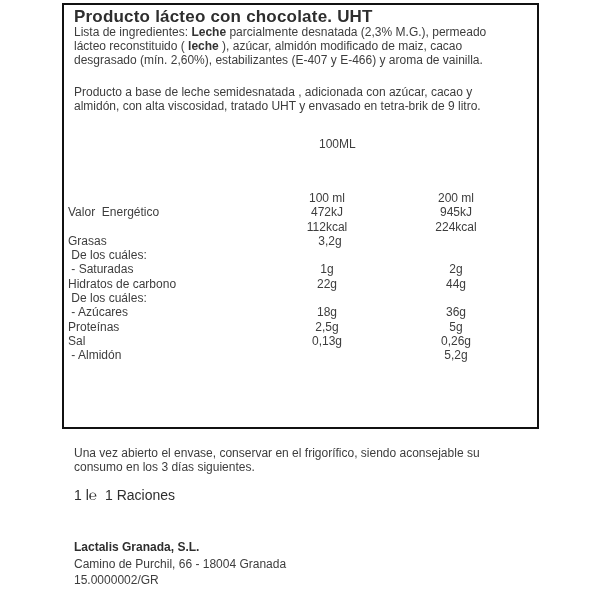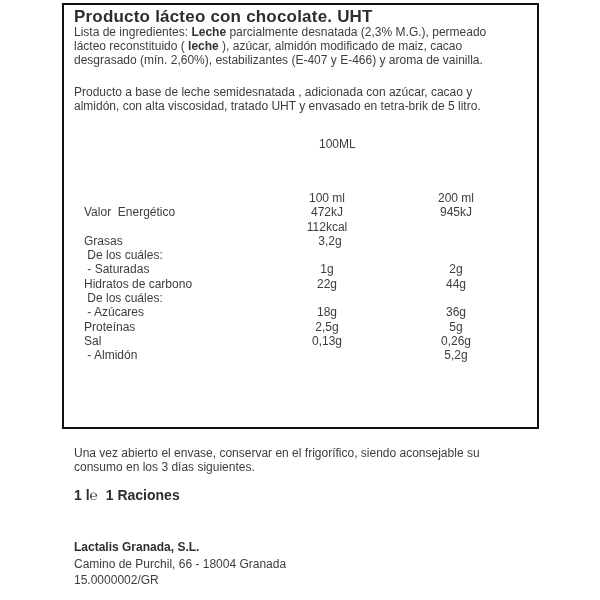--- a/index.html
+++ b/index.html
@@ -58,34 +58,34 @@
     width: 472px;
   }
   .trow {
     display: flex;
     line-height: 14.3px;
     font-size: 12px;
     align-items: flex-end;
   }
   .tlabel {
     width: 200px;
-    padding-left: 20px;
+    padding-left: 4px;
     box-sizing: border-box;
     white-space: pre-wrap;
     text-align: left;
   }
   .tc1 { width: 126px; text-align: center; }
   .tc2 { width: 132px; text-align: center; }
   .note { top: 441px; }
   .servings {
     position: absolute;
     top: 482px;
     left: 10px;
     font-size: 14px;
-    font-weight: bold;
+    font-weight: normal;
     color: #2e2e2e;
     white-space: pre-wrap;
   }
   .company {
     position: absolute;
     top: 534px;
     left: 10px;
     font-size: 12px;
     line-height: 16.5px;
   }
@@ -97,38 +97,39 @@
 <div class="page">
   <div class="label-box">
 
     <h1 class="title">Producto lácteo con chocolate. UHT</h1>
 
     <p class="para ingredients"><span>Lista de ingredientes: </span><b>Leche</b><span> parcialmente desnatada (2,3% M.G.), permeado
 lácteo reconstituido ( </span><b>leche</b><span> ), azúcar, almidón modificado de maiz, cacao
 desgrasado (mín. 2,60%), estabilizantes (E-407 y E-466) y aroma de vainilla.</span></p>
 
     <p class="para description">Producto a base de leche semidesnatada , adicionada con azúcar, cacao y
-almidón, con alta viscosidad, tratado UHT y envasado en tetra-brik de 5 litro.</p>
+almidón, con alta viscosidad, tratado UHT y envasado en tetra-brik de 9 litro.</p>
 
     <div class="unit-header">100ML</div>
 
     <div class="ntable">
         <div class="trow">
           <span class="tlabel"></span>
           <span class="tc1">100 ml</span>
           <span class="tc2">200 ml</span>
         </div>
         <div class="trow">
           <span class="tlabel">Valor  Energético</span>
           <span class="tc1">472kJ</span>
           <span class="tc2">945kJ</span>
         </div>
         <div class="trow">
           <span class="tlabel"></span>
           <span class="tc1">112kcal</span>
+          <span class="tc2">224kcal</span>
         </div>
         <div class="trow">
           <span class="tlabel">Grasas</span>
           <span class="tc2">3,2g</span>
         </div>
         <div class="trow">
           <span class="tlabel"> De los cuáles:</span>
           <span class="tc1"></span>
           <span class="tc2"></span>
         </div>

